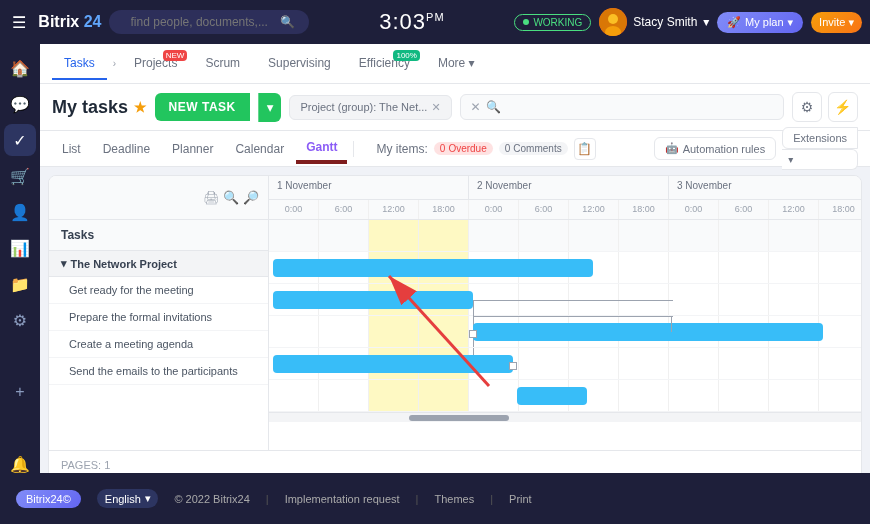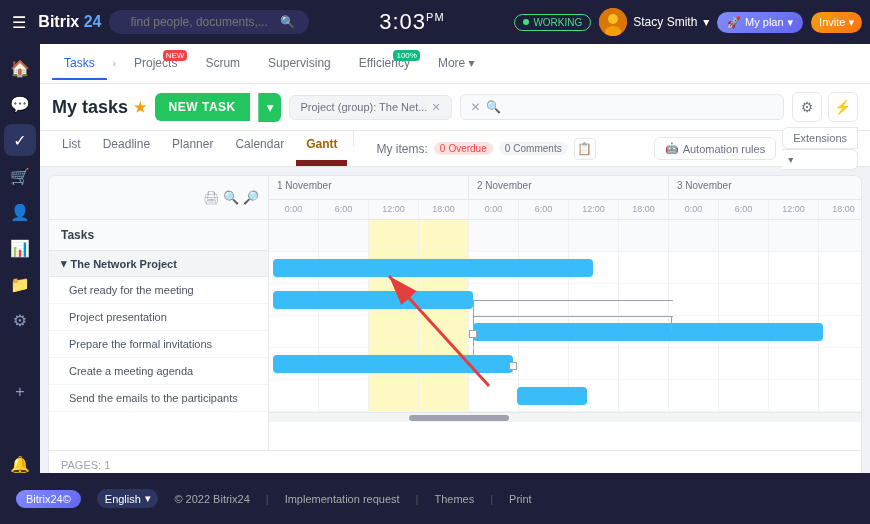--- a/index.html
+++ b/index.html
@@ -273,33 +273,34 @@
       justify-content: center;
       cursor: pointer;
       font-size: 14px;
       color: #6b7280;
     }
 
     
     .sub-tabs {
       background: white;
       display: flex;
+      align-items: center;
       padding: 0 12px;
       height: 36px;
       border-bottom: 1px solid #e5e7eb;
       gap: 2px;
     }
     .sub-tab {
       padding: 6px 10px;
       font-size: 12px;
       color: #6b7280;
       cursor: pointer;
       border-radius: 4px;
     }
-    .sub-tab.active { color: #a16207; font-weight: 600; border-bottom: 6px solid #7f1d1d; border-radius: 0; }
+    .sub-tab.active { color: #8b5cf6; font-weight: 600; border-bottom: 4px solid #7f1d1d; border-radius: 0; }
     .sub-tab-divider { width: 1px; height: 16px; background: #e5e7eb; margin: 0 4px; }
     .my-items {
       display: flex;
       align-items: center;
       gap: 6px;
       margin-left: 16px;
     }
     .my-items-label { font-size: 12px; color: #6b7280; }
     .badge-red {
       background: #fee2e2;
@@ -686,21 +687,20 @@
             <span class="gantt-tool">🔍</span>
             <span class="gantt-tool">🔎</span>
           </div>
         </div>
         <div class="gantt-tasks-header">Tasks</div>
         <div class="gantt-task-group">
           <span>▾</span>
           <span>The Network Project</span>
         </div>
         <div class="gantt-task-item">Get ready for the meeting</div>
-        <div class="gantt-task-item">Project presentation</div>
         <div class="gantt-task-item">Prepare the formal invitations</div>
         <div class="gantt-task-item">Create a meeting agenda</div>
         <div class="gantt-task-item">Send the emails to the participants</div>
       </div>
 
       <div class="gantt-right">
         <div class="gantt-timeline">
 
           <div class="gantt-dates">
             <div style="width:200px;min-width:200px;padding:4px 8px;font-size:10px;font-weight:500;color:#6b7280;border-right:1px solid #e5e7eb;">1 November</div>

